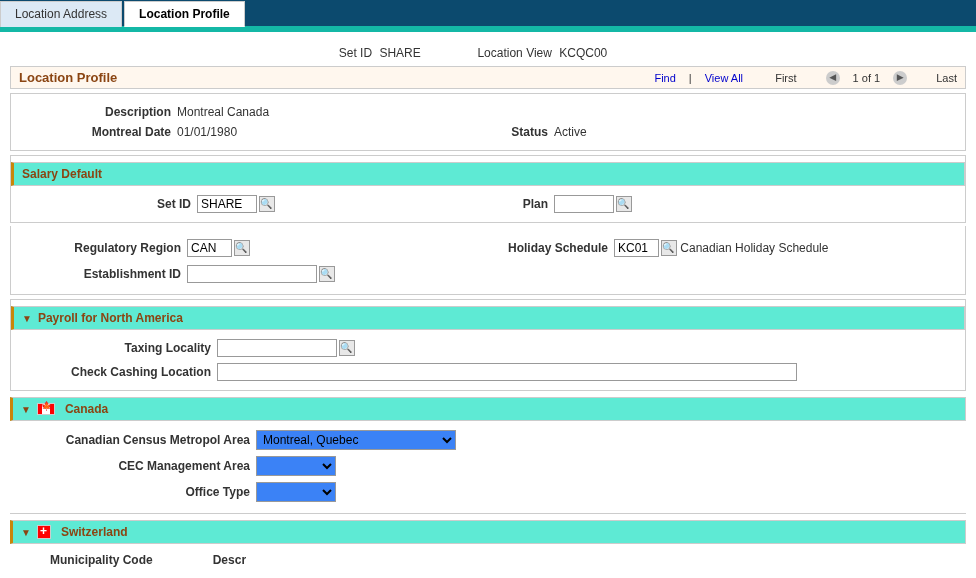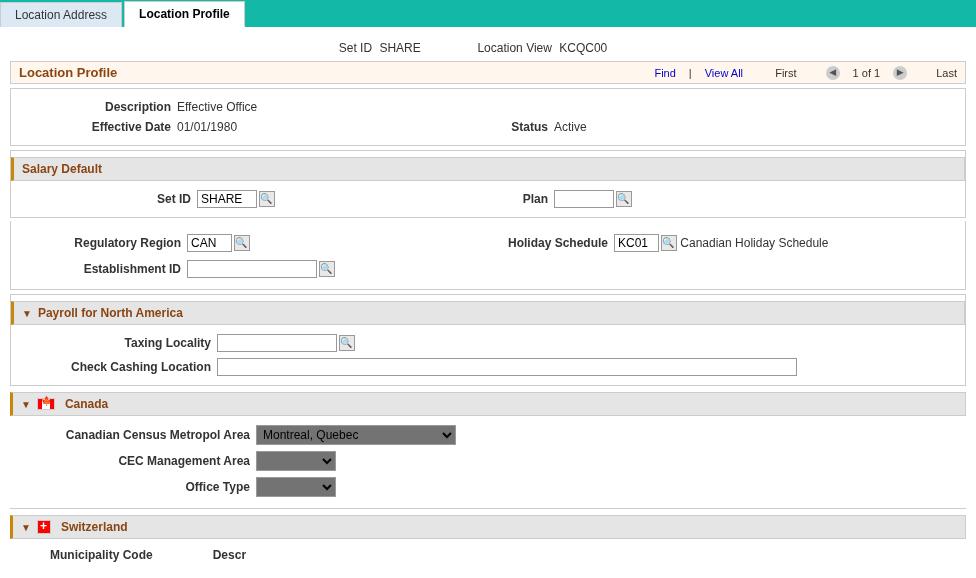--- a/index.html
+++ b/index.html
@@ -1,19 +1,19 @@
 <!DOCTYPE html>
 <html><head>
   <meta charset="utf-8">
   <style>
     * { box-sizing: border-box; margin: 0; padding: 0; }
     body { font-family: Arial, sans-serif; font-size: 12px; background: #fff; color: #333; }
 
     
-    .tabs { display: flex; border-bottom: 1px solid #14b8a6; background: #14b8a6; align-items: flex-end; }
+    .tabs { display: flex; border-bottom: 6px solid #14b8a6; background: #0c4a6e; }
     .tab {
       padding: 5px 14px;
       cursor: pointer;
       border: 1px solid #ccc;
       border-bottom: none;
       background: #dce9f5;
       color: #333;
       font-size: 12px;
       margin-right: 2px;
       position: relative;
@@ -34,21 +34,21 @@
       text-align: center;
       padding: 6px 0;
       font-size: 12px;
       color: #333;
     }
     .id-row span.label { color: #333; margin-right: 4px; }
     .id-row span.value { color: #333; margin-right: 30px; }
 
     
     .section-header {
-      background: #e5e5e5;
+      background: #5eead4;
       border: 1px solid #ccc;
       border-left: 3px solid #c8860a;
       padding: 4px 8px;
       font-weight: bold;
       color: #8b4513;
       margin: 6px 0 0 0;
       display: flex;
       align-items: center;
       gap: 6px;
     }
@@ -82,21 +82,21 @@
       padding: 1px 3px;
       font-size: 12px;
       height: 18px;
       background: #fff;
     }
     select {
       border: 1px solid #999;
       padding: 1px 2px;
       font-size: 12px;
       height: 20px;
-      background: #737373;
+      background: #3b82f6;
     }
 
     
     .search-btn {
       display: inline-block;
       width: 16px;
       height: 16px;
       background: #e8e8e8;
       border: 1px solid #999;
       cursor: pointer;
@@ -220,25 +220,25 @@
       <span>1 of 1</span>
       <span class="nav-arrow">▶</span>
       &nbsp;
       <span>Last</span>
     </div>
   </div>
 
   <div class="form-area">
     <div class="form-row">
       <span class="form-label">Description</span>
-      <span class="form-value">Effective Office</span>
+      <span class="form-value">Montreal Canada</span>
     </div>
     <div class="form-row-double">
       <div class="form-col">
-        <span class="form-label">Effective Date</span>
+        <span class="form-label">Montreal Date</span>
         <span class="form-value">01/01/1980</span>
       </div>
       <div class="form-col">
         <span class="form-label" style="min-width:60px;">Status</span>
         <span class="form-value">Active</span>
       </div>
     </div>
   </div>
 
   <div class="salary-section">

